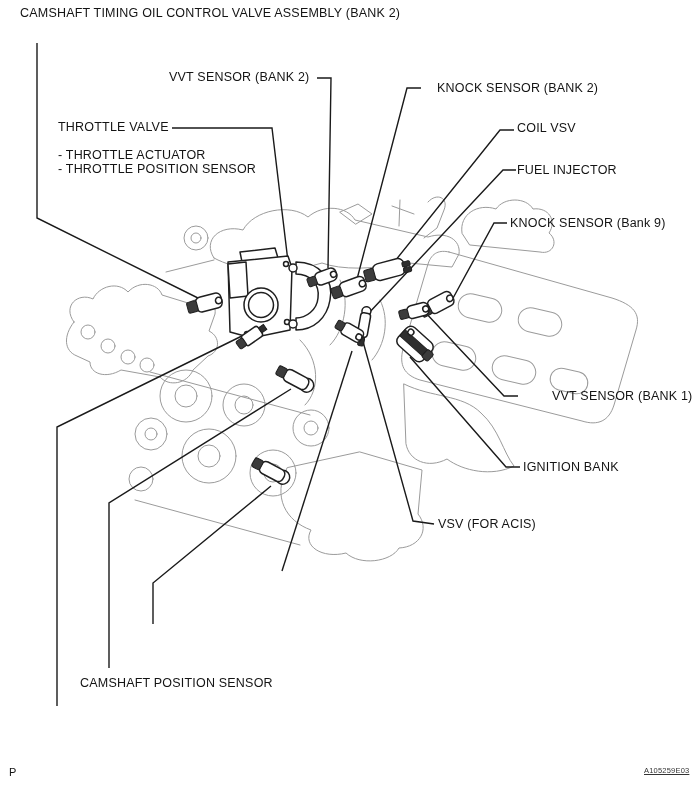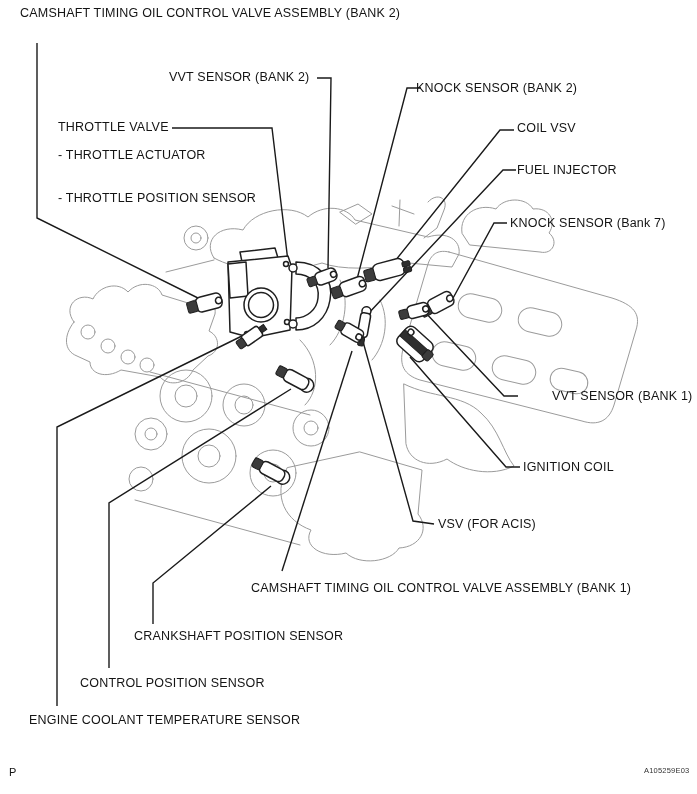--- a/index.html
+++ b/index.html
@@ -6,21 +6,21 @@
   .stage{
     position:relative;width:697px;height:794px;background:#ffffff;
     font-family:"Liberation Sans", sans-serif;color:#141414;overflow:hidden;
   }
   .stage svg{position:absolute;left:0;top:0;}
   .lbl{
     position:absolute;font-size:12.5px;line-height:13px;letter-spacing:0.2px;
     white-space:nowrap;color:#141414;
   }
   .marker{position:absolute;font-size:11px;color:#141414;}
-  .figcode{position:absolute;font-size:7.5px;color:#333;letter-spacing:0.2px;}
+  .figcode{position:absolute;font-size:7.5px;color:#333;letter-spacing:0.2px;text-decoration:underline;}
   
   .sk{stroke:#9b9b9b;stroke-width:1;fill:none;stroke-linejoin:round;stroke-linecap:round;}
   
   .ld{stroke:#1a1a1a;stroke-width:1.4;fill:none;stroke-linejoin:miter;}
   
   .pb{fill:#ffffff;stroke:#1f1f1f;stroke-width:1.5;stroke-linejoin:round;}
   .pc{fill:#3c3c3c;stroke:#1f1f1f;stroke-width:1;}
   .pd{fill:#2e2e2e;stroke:#1f1f1f;stroke-width:1;}
 </style>
 </head>
@@ -191,29 +191,26 @@
         <rect class="pd" x="10" y="-3" width="6" height="6"></rect>
       </g>
 
     </g>
   </svg>
 
   <div class="lbl" style="left:20px;top:7px">CAMSHAFT TIMING OIL CONTROL VALVE ASSEMBLY (BANK 2)</div>
   <div class="lbl" style="left:169px;top:71px">VVT SENSOR (BANK 2)</div>
   <div class="lbl" style="left:58px;top:121px">THROTTLE VALVE</div>
   <div class="lbl" style="left:58px;top:149px">- THROTTLE ACTUATOR</div>
-  <div class="lbl" style="left:58px;top:192px">- THROTTLE POSITION SENSOR</div>
-  <div class="lbl" style="left:416px;top:82px">KNOCK SENSOR (BANK 2)</div>
+  <div class="lbl" style="left:58px;top:163px">- THROTTLE POSITION SENSOR</div>
+  <div class="lbl" style="left:437px;top:82px">KNOCK SENSOR (BANK 2)</div>
   <div class="lbl" style="left:517px;top:122px">COIL VSV</div>
   <div class="lbl" style="left:517px;top:164px">FUEL INJECTOR</div>
-  <div class="lbl" style="left:510px;top:217px">KNOCK SENSOR (Bank 7)</div>
+  <div class="lbl" style="left:510px;top:217px">KNOCK SENSOR (Bank 9)</div>
   <div class="lbl" style="left:552px;top:390px">VVT SENSOR (BANK 1)</div>
-  <div class="lbl" style="left:523px;top:461px">IGNITION COIL</div>
+  <div class="lbl" style="left:523px;top:461px">IGNITION BANK</div>
   <div class="lbl" style="left:438px;top:518px">VSV (FOR ACIS)</div>
-  <div class="lbl" style="left:251px;top:582px">CAMSHAFT TIMING OIL CONTROL VALVE ASSEMBLY (BANK 1)</div>
-  <div class="lbl" style="left:134px;top:630px">CRANKSHAFT POSITION SENSOR</div>
-  <div class="lbl" style="left:80px;top:677px">CONTROL POSITION SENSOR</div>
-  <div class="lbl" style="left:29px;top:714px">ENGINE COOLANT TEMPERATURE SENSOR</div>
+  <div class="lbl" style="left:80px;top:677px">CAMSHAFT POSITION SENSOR</div>
 
   <div class="marker" style="left:9px;top:766px">P</div>
   <div class="figcode" style="left:644px;top:766px">A105259E03</div>
 
 </div>
 
 </body></html>

